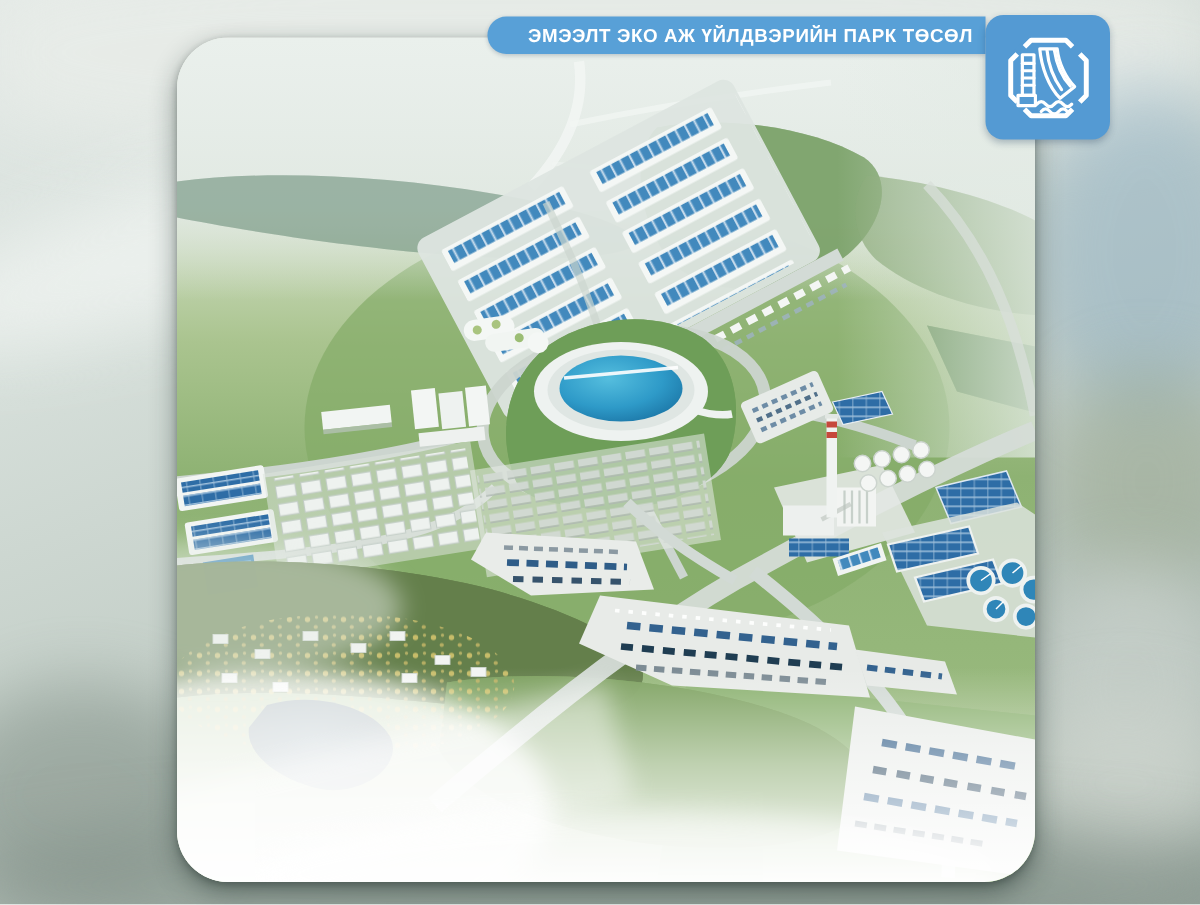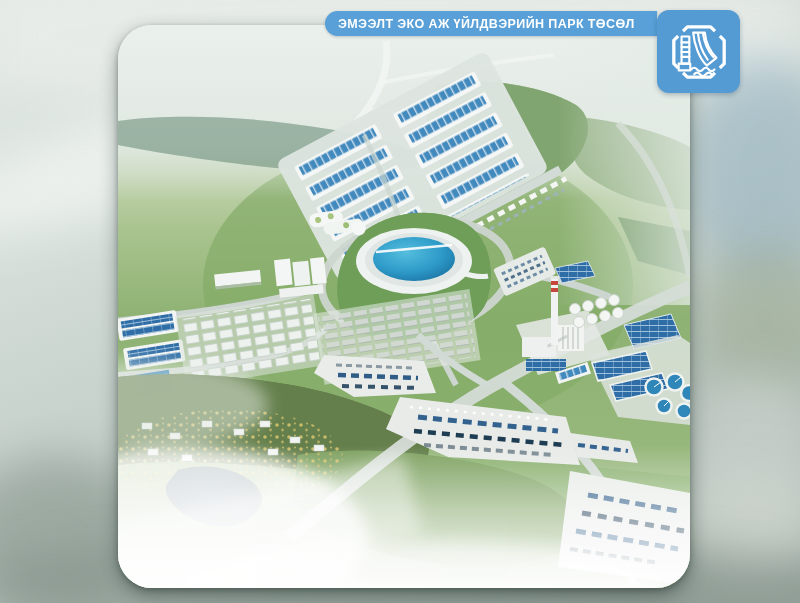--- a/index.html
+++ b/index.html
@@ -12,21 +12,21 @@
   .b3{left:700px;top:245px;width:130px;height:150px;background:#9aa98f;opacity:.5;}
   .b4{left:685px;top:375px;width:140px;height:165px;background:#ccd4cf;opacity:.7;}
   .b5{left:-30px;top:545px;width:870px;height:90px;background:#7e8c84;opacity:.5;border-radius:40%;}
   .b6{left:-40px;top:455px;width:190px;height:150px;background:#75847b;opacity:.45;}
   .b7{left:-10px;top:-30px;width:820px;height:130px;background:#e9ede9;opacity:.8;border-radius:30%;}
   .b8{left:675px;top:465px;width:150px;height:115px;background:#ced5ce;opacity:.7;}
   #card{position:absolute;left:118px;top:25px;width:572px;height:563px;border-radius:34px;
     overflow:hidden;box-shadow:0 7px 18px rgba(25,40,35,.45),0 2px 5px rgba(25,40,35,.3);}
   #card svg{display:block;}
   #banner{position:absolute;left:325px;top:11px;width:332px;height:25px;display:flex;align-items:center;
-    padding-left:13px;box-sizing:border-box;border-radius:13px 0 0 13px;
+    padding-left:27px;box-sizing:border-box;border-radius:13px 0 0 13px;
     font-size:12.5px;font-weight:bold;letter-spacing:.4px;white-space:nowrap;
     box-shadow:0 1px 3px rgba(30,60,90,.25);}
   #logoPlate{position:absolute;left:657px;top:10px;width:83px;height:83px;border-radius:12px;
     display:flex;align-items:center;justify-content:center;
     box-shadow:0 2px 5px rgba(30,60,90,.3);}
 </style>
 </head>
 <body>
 
 <div id="stage">

